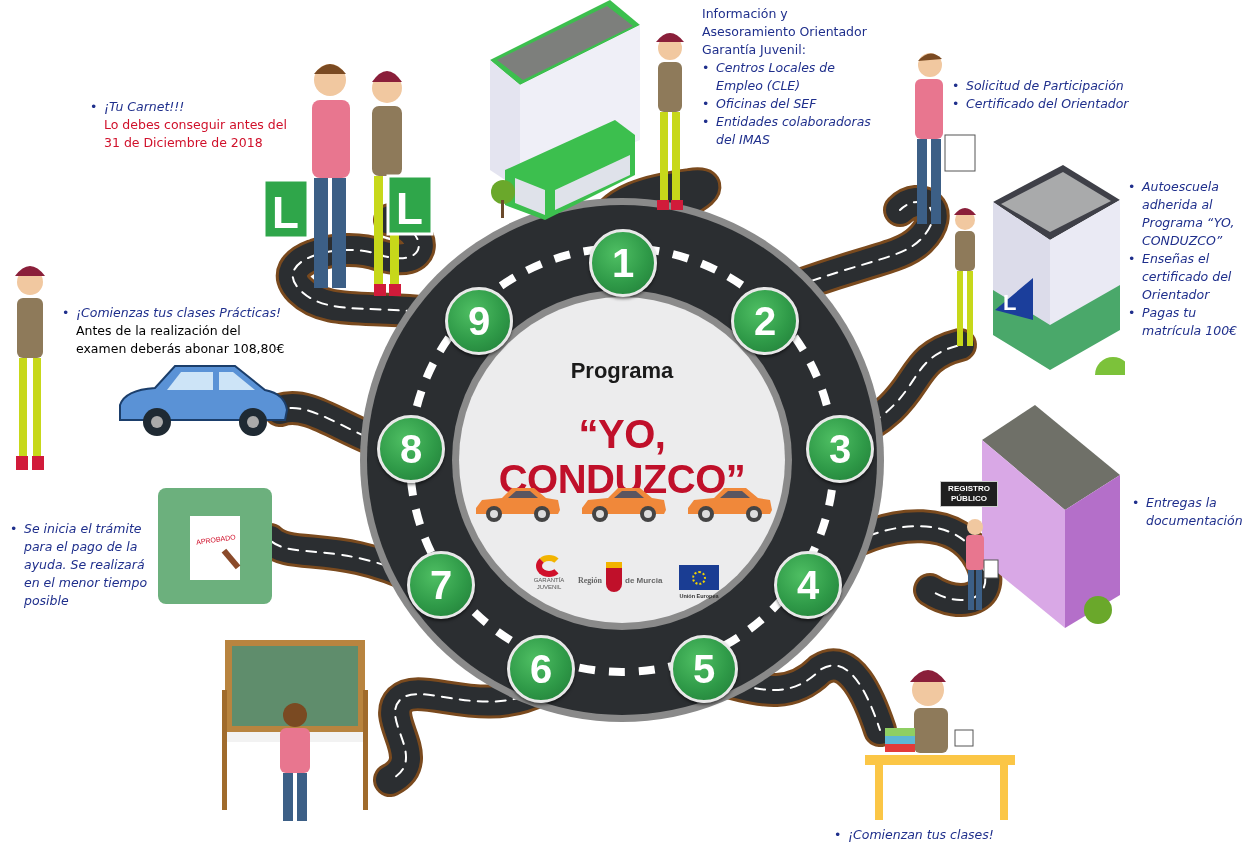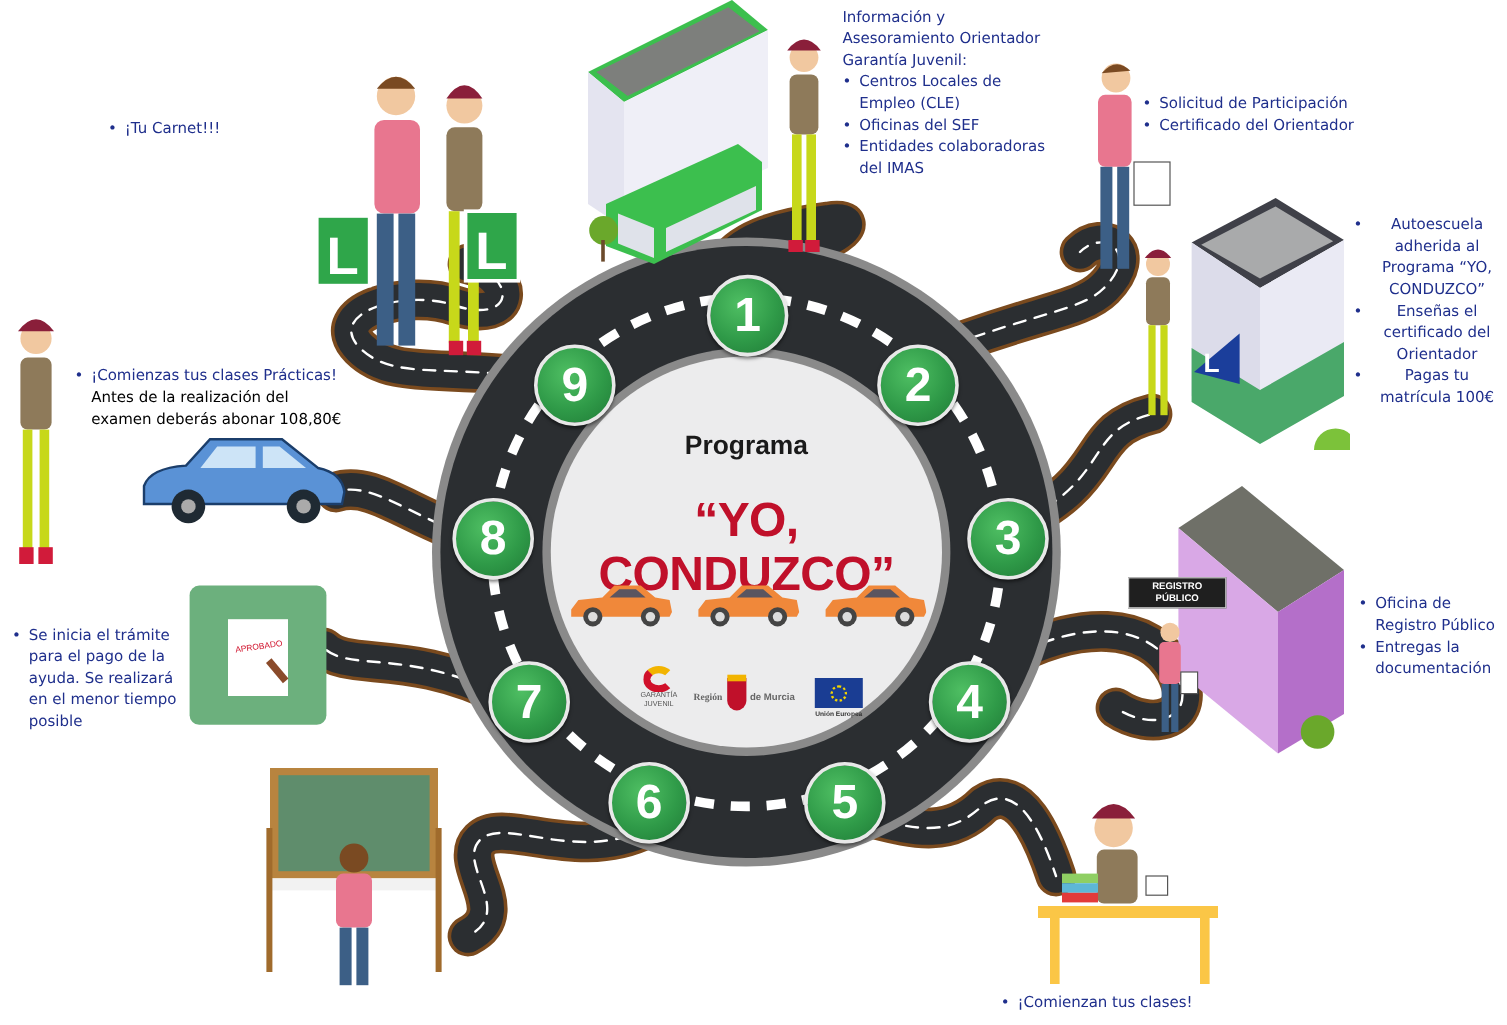--- a/index.html
+++ b/index.html
@@ -1,20 +1,20 @@
 <!DOCTYPE html>
 <html><head>
 <meta charset="utf-8">
 <style>
   html,body{margin:0;padding:0;background:#ffffff;}
   body{width:1256px;height:854px;position:relative;overflow:hidden;font-family:"DejaVu Sans",sans-serif;}
   .abs{position:absolute;}
   .txt{font-family:"DejaVu Sans",sans-serif;font-size:12.5px;line-height:18px;color:#1f2f8c;}
   .txt ul{margin:0;padding:0;list-style:none;}
-  .txt li{position:relative;padding-left:14px;}
+  .txt li{position:relative;padding-left:14px;font-style:italic;}
   .txt li::before{content:"•";position:absolute;left:0;top:0;color:#1f2f8c;}
   .red{color:#d0102a;}
   .black{color:#000000;}
   .badge{position:absolute;width:62px;height:62px;border-radius:50%;
     background:radial-gradient(circle at 40% 35%,#4fbf63 0%,#2f9a48 55%,#1f7a36 100%);
     border:3px solid #e8e8e8;box-shadow:0 2px 3px rgba(0,0,0,.5);
     color:#fff;font-family:"Liberation Sans",sans-serif;font-weight:bold;font-size:40px;
     display:flex;align-items:center;justify-content:center;}
   .center-title{font-family:"Liberation Sans",sans-serif;font-weight:bold;}
 </style>
@@ -126,21 +126,21 @@
   <text x="18" y="150" fill="#fff" font-size="22" font-weight="bold" font-family="Liberation Sans, sans-serif">L</text>
   <circle cx="128" cy="215" r="18" fill="#7cc23a"></circle>
 </svg>
 
 <svg class="abs" style="left:980px;top:400px" width="150" height="230">
   <polygon points="2,40 55,5 140,75 85,110" fill="#6f7068"></polygon>
   <polygon points="2,40 85,110 85,228 2,160" fill="#d9a8e6"></polygon>
   <polygon points="85,110 140,75 140,195 85,228" fill="#b46fc9"></polygon>
   <circle cx="118" cy="210" r="14" fill="#6aa82b"></circle>
 </svg>
-<div class="abs" style="left:940px;top:481px;width:56px;background:#1f1f1f;border:1px solid #ccc;color:#fff;font-family:'Liberation Sans',sans-serif;font-weight:bold;font-size:8px;line-height:10px;text-align:center;padding:2px 12px;">REGISTRO PÚBLICO</div>
+<div class="abs" style="left:940px;top:481px;width:56px;background:#1f1f1f;border:1px solid #ccc;color:#fff;font-family:'Liberation Sans',sans-serif;font-weight:bold;font-size:8px;line-height:10px;text-align:center;padding:2px 0;">REGISTRO PÚBLICO</div>
 
 <svg class="abs" style="left:640px;top:28px" width="60" height="190">
   <circle cx="30" cy="20" r="12" fill="#f1c8a0"></circle>
     <path d="M16 14 Q30 -4 44 14 Z" fill="#8a1f3a"></path>
   <rect x="18" y="34" width="24" height="50" rx="6" fill="#8e7a5a"></rect>
   <rect x="20" y="84" width="8" height="90" fill="#c7d81a"></rect>
     <rect x="32" y="84" width="8" height="90" fill="#c7d81a"></rect>
   <rect x="17" y="172" width="12" height="10" fill="#d11b3a"></rect>
     <rect x="31" y="172" width="12" height="10" fill="#d11b3a"></rect>
 </svg>
@@ -247,31 +247,30 @@
   </ul>
 </div>
 
 <div class="abs txt" style="left:952px;top:77px;width:200px;">
   <ul>
     <li>Solicitud de Participación</li>
     <li>Certificado del Orientador</li>
   </ul>
 </div>
 
-<div class="abs txt" style="left:1128px;top:178px;width:125px;text-align:center;">
+<div class="abs txt" style="left:1128px;top:178px;width:125px;">
   <ul>
     <li>Autoescuela adherida al Programa “YO, CONDUZCO”</li>
     <li>Enseñas el certificado del Orientador</li>
     <li>Pagas tu matrícula 100€</li>
   </ul>
 </div>
 
 <div class="abs txt" style="left:1132px;top:494px;width:122px;">
   <ul>
-    <li>Oficina de Registro Público</li>
     <li>Entregas la documentación</li>
   </ul>
 </div>
 
 <div class="abs txt" style="left:834px;top:826px;width:200px;">
   <ul>
     <li>¡Comienzan tus clases!</li>
   </ul>
 </div>
 
@@ -288,13 +287,14 @@
   <ul>
     <li>¡Comienzas tus clases Prácticas!</li>
   </ul>
   <div class="black" style="padding-left:14px;">Antes de la realización del examen deberás abonar 108,80€</div>
 </div>
 
 <div class="abs txt" style="left:90px;top:98px;width:200px;">
   <ul>
     <li>¡Tu Carnet!!!</li>
   </ul>
+  <div class="red" style="padding-left:14px;">Lo debes conseguir antes del 31 de Diciembre de 2018</div>
 </div>
 
 </body></html>

